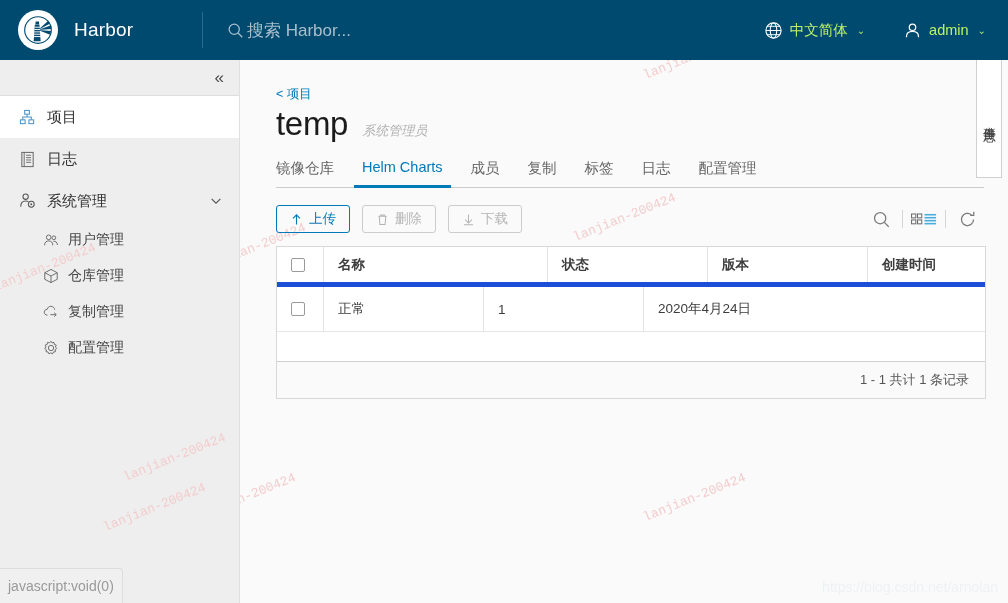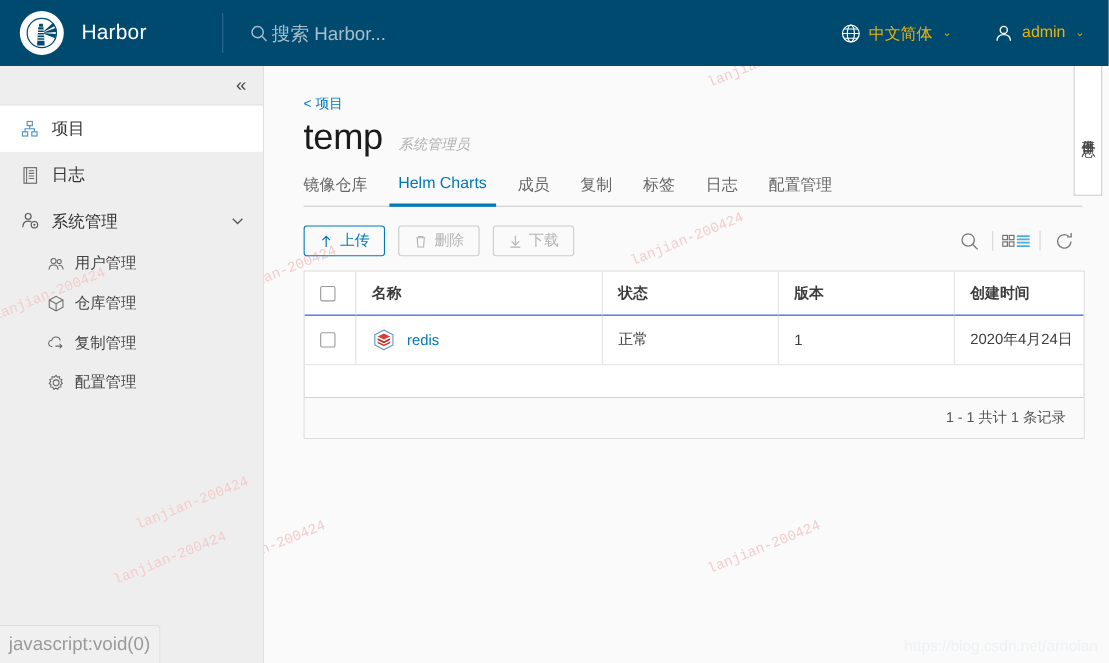--- a/index.html
+++ b/index.html
@@ -26,21 +26,21 @@
     flex-shrink: 0;
   }
   .brand-name { font-size: 19px; margin-left: 16px; letter-spacing: .2px; }
   .hdr-div { width: 1px; height: 36px; background: #2a6c8d; }
   .search-wrap {
     display: flex; align-items: center; gap: 3px;
     margin-left: 24px; color: #9fb9c8; font-size: 15px;
   }
   .search-ph { color: #a9bfcc; font-size: 17px; }
   .hdr-right { margin-left: auto; display: flex; align-items: center; gap: 38px; padding-right: 22px; }
-  .hdr-item { display: flex; align-items: center; gap: 7px; font-size: 14.5px; color: #eab308; cursor: pointer; }
+  .hdr-item { display: flex; align-items: center; gap: 7px; font-size: 14.5px; color: #bef264; cursor: pointer; }
   .caret { font-size: 10px; opacity: .9; margin-left: 2px; }
 
   
   .body-row { display: flex; flex: 1; min-height: 0; position: relative; }
 
   
   .sidebar {
     width: 240px; min-width: 240px; background: #eeeeee;
     display: flex; flex-direction: column;
     border-right: 1px solid #e0e0e0;
@@ -103,21 +103,21 @@
   .tb-icon { width: 34px; height: 30px; display: flex; align-items: center; justify-content: center; cursor: pointer; color: #666; }
   .tb-sep { width: 1px; height: 18px; background: #d6d6d6; margin: 0 4px; }
 
   
   .table-card {
     margin-top: 12px; width: 710px;
     background: #fff; border: 1px solid #d8d8d8;
     font-size: 13.5px; color: #3d3d3d;
   }
   .t-row { display: flex; align-items: center; }
-  .t-head { height: 40px; border-bottom: 1px solid #1d4ed8; background: #fff; }
+  .t-head { height: 40px; border-bottom: 5px solid #1d4ed8; background: #fff; }
   .t-head .cell { color: #3d3d3d; font-weight: bold; font-size: 13.5px; }
   .cell { display: flex; align-items: center; height: 100%; padding: 0 0 0 14px; }
   .c-check { width: 46px; justify-content: flex-start; padding-left: 14px; }
   .c-name  { width: 224px; border-left: 1px solid #e2e2e2; }
   .c-state { width: 160px; border-left: 1px solid #e2e2e2; }
   .c-ver   { width: 160px; border-left: 1px solid #e2e2e2; }
   .c-time  { flex: 1; border-left: 1px solid #e2e2e2; }
   .t-body-row { height: 45px; border-bottom: 1px solid #e6e6e6; }
   .t-filler { height: 30px; border-bottom: 1px solid #cfcfcf; }
   .t-foot { height: 36px; background: #fafafa; justify-content: flex-end; padding-right: 16px; font-size: 13px; color: #555; }
@@ -152,21 +152,21 @@
     color: #eef2f5; font-size: 14px; z-index: 6; pointer-events: none;
   }
 
   
   .statusbar {
     position: absolute; left: 0; bottom: 0;
     height: 35px; padding: 0 8px;
     background: #f0f0f0; border: 1px solid #dcdcdc; border-left: none; border-bottom: none;
     border-top-right-radius: 4px;
     display: flex; align-items: center;
-    font-size: 17px; color: #9a9a9a; z-index: 30;
+    font-size: 14px; color: #9a9a9a; z-index: 30;
   }
 </style>
 </head>
 <body>
 
 <div id="app">
 
   <div class="header">
     <div class="brand">
       <div class="logo-mark">
@@ -399,29 +399,20 @@
             <div class="cell c-name">名称</div>
             <div class="cell c-state">状态</div>
             <div class="cell c-ver">版本</div>
             <div class="cell c-time">创建时间</div>
           </div>
 
           <div class="t-row t-body-row">
             <div class="cell c-check">
               <span class="chk"></span>
             </div>
-            <div class="cell c-name">
-              <svg class="redis-ico" viewBox="0 0 24 24">
-                <path d="M12 2.2 L21 7 V17 L12 21.8 L3 17 V7 Z" fill="#fdfdfd" stroke="#4a90c4" stroke-width="1"></path>
-                <path d="M12 5.6 L18.2 8.6 L12 11.6 L5.8 8.6 Z" fill="#d43f3a"></path>
-                <path d="M5.8 10.3 L12 13.3 L18.2 10.3 V12.2 L12 15.2 L5.8 12.2 Z" fill="#b32d2a"></path>
-                <path d="M5.8 13.6 L12 16.6 L18.2 13.6 V15.4 L12 18.4 L5.8 15.4 Z" fill="#d43f3a"></path>
-              </svg>
-              <span class="chart-name">redis</span>
-            </div>
             <div class="cell c-state">正常</div>
             <div class="cell c-ver">1</div>
             <div class="cell c-time">2020年4月24日</div>
           </div>
 
           <div class="t-filler"></div>
 
           <div class="t-row t-foot">
             <span>1 - 1 共计 1 条记录</span>
           </div>

